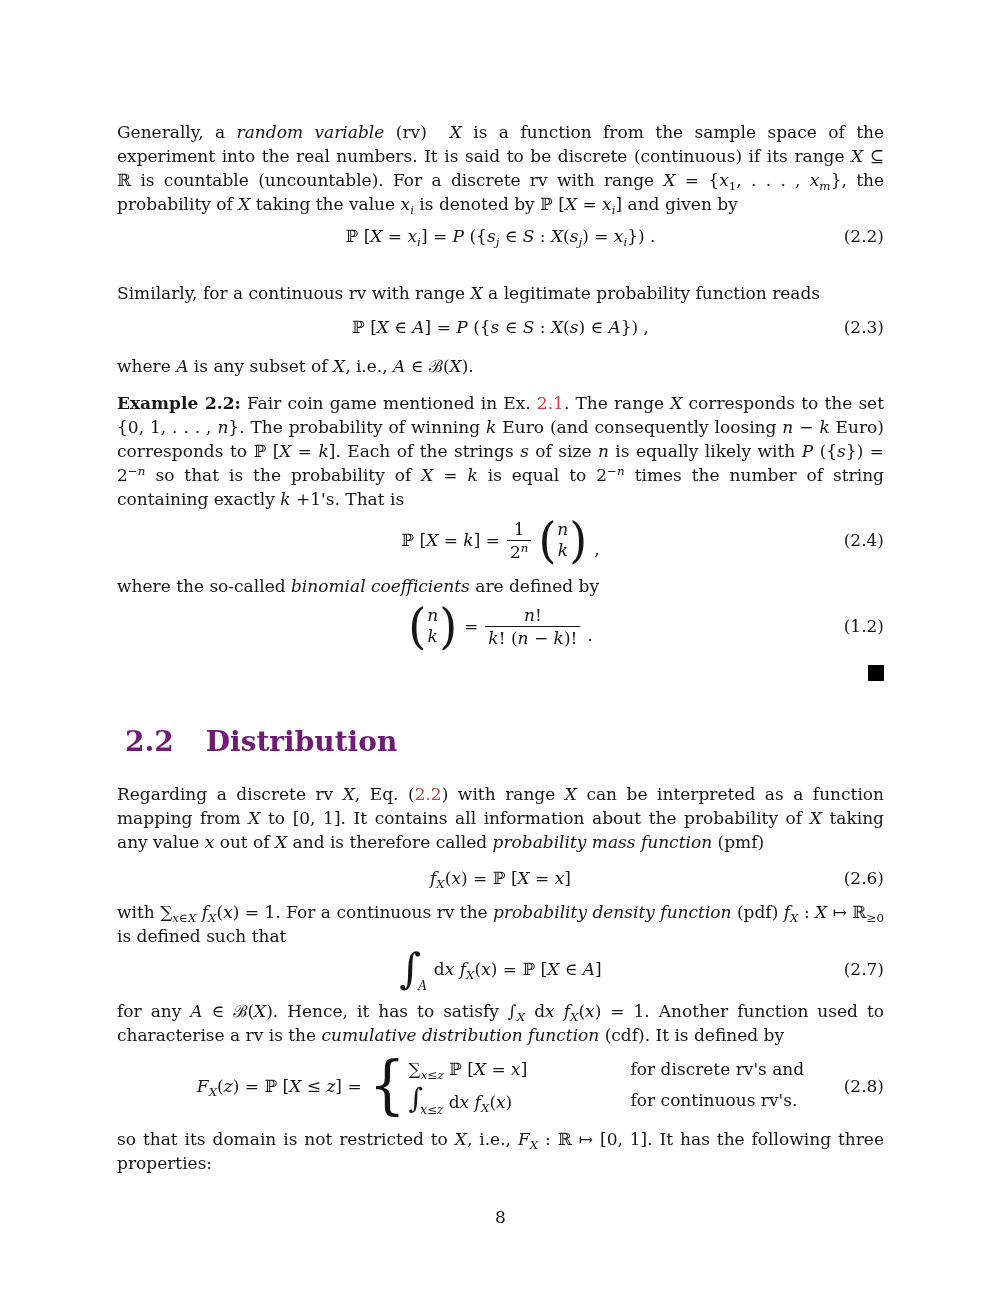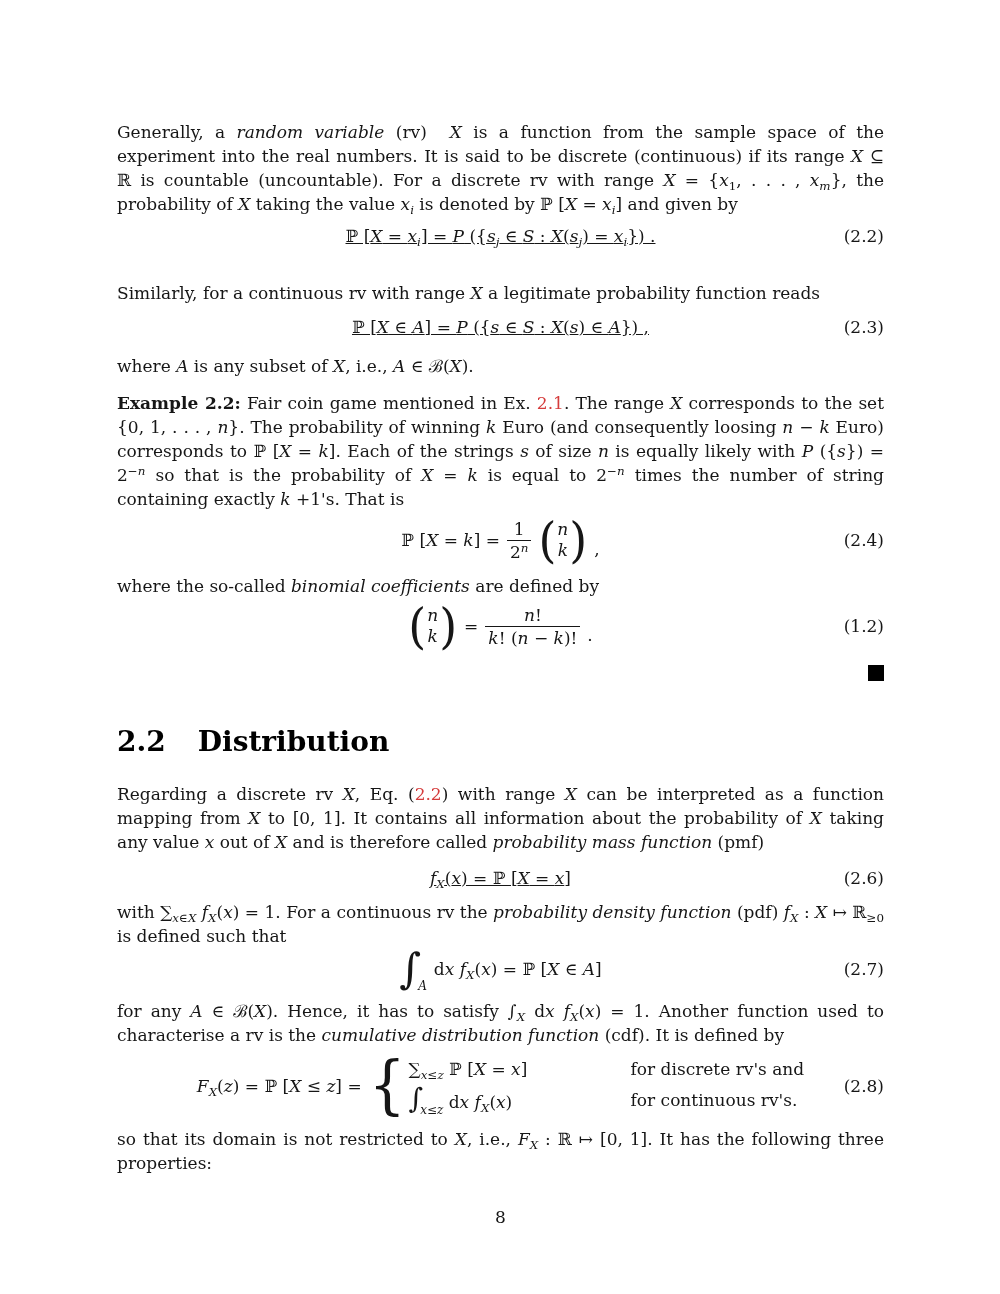--- a/index.html
+++ b/index.html
@@ -16,21 +16,21 @@
   }
   p.para { margin:0; text-align:justify; }
   i { font-style:italic; }
   b { font-weight:bold; }
   sub { font-size:70%; line-height:0; vertical-align:-0.3em; }
   sup { font-size:70%; line-height:0; vertical-align:0.5em; }
   .red { color:#d53c3c; }
   .scr { font-style:italic; }
 
   
-  .deq { position:relative; text-align:center;text-decoration:underline; }
+  .deq { position:relative; text-align:center; }
   .eq-tag { position:absolute; right:0; top:50%; transform:translateY(-50%);text-align:right; }
   .eq-inline { display:inline-flex; align-items:center; gap:7px; vertical-align:middle; }
 
   .frac { display:inline-flex; flex-direction:column; align-items:center; vertical-align:middle; line-height:22px; }
   .frac .den { border-top:1px solid #161616; padding:0 3px; }
   .frac .num { padding:0 3px; }
 
   .binom { display:inline-flex; align-items:center; }
   .binom .bp { font-size:46px; font-weight:300; line-height:1; transform:scaleY(1.05); }
   .binom .stack { display:inline-flex; flex-direction:column; align-items:center; line-height:21px; padding:0 1px; }
@@ -43,21 +43,21 @@
 
   .cases { display:inline-flex; align-items:center; text-align:left; }
   .cbrace { font-size:58px; line-height:0.85; font-weight:300; transform:scaleY(1.08); margin-right:3px; }
   .cases .rows { display:inline-flex; flex-direction:column; gap:7px; }
   .case-row { display:flex; align-items:flex-start; }
   .case-math { width:222px; }
   .case-text { }
   .dint2 { font-size:28px; line-height:22px; font-weight:300; }
 
   h2.section {
-    margin:0; font-size:28px; line-height:30px; font-weight:bold; color:#000000;
+    margin:8px; font-size:28px; line-height:30px; font-weight:bold; color:#701a75;
   }
   h2.section .num { margin-right:32px; }
 
   .qed-row { text-align:right; }
   .qed { display:inline-block; width:16px; height:16px; background:#000; }
 
   .pagenum { text-align:center; }
 </style>
 </head>
 <body>

